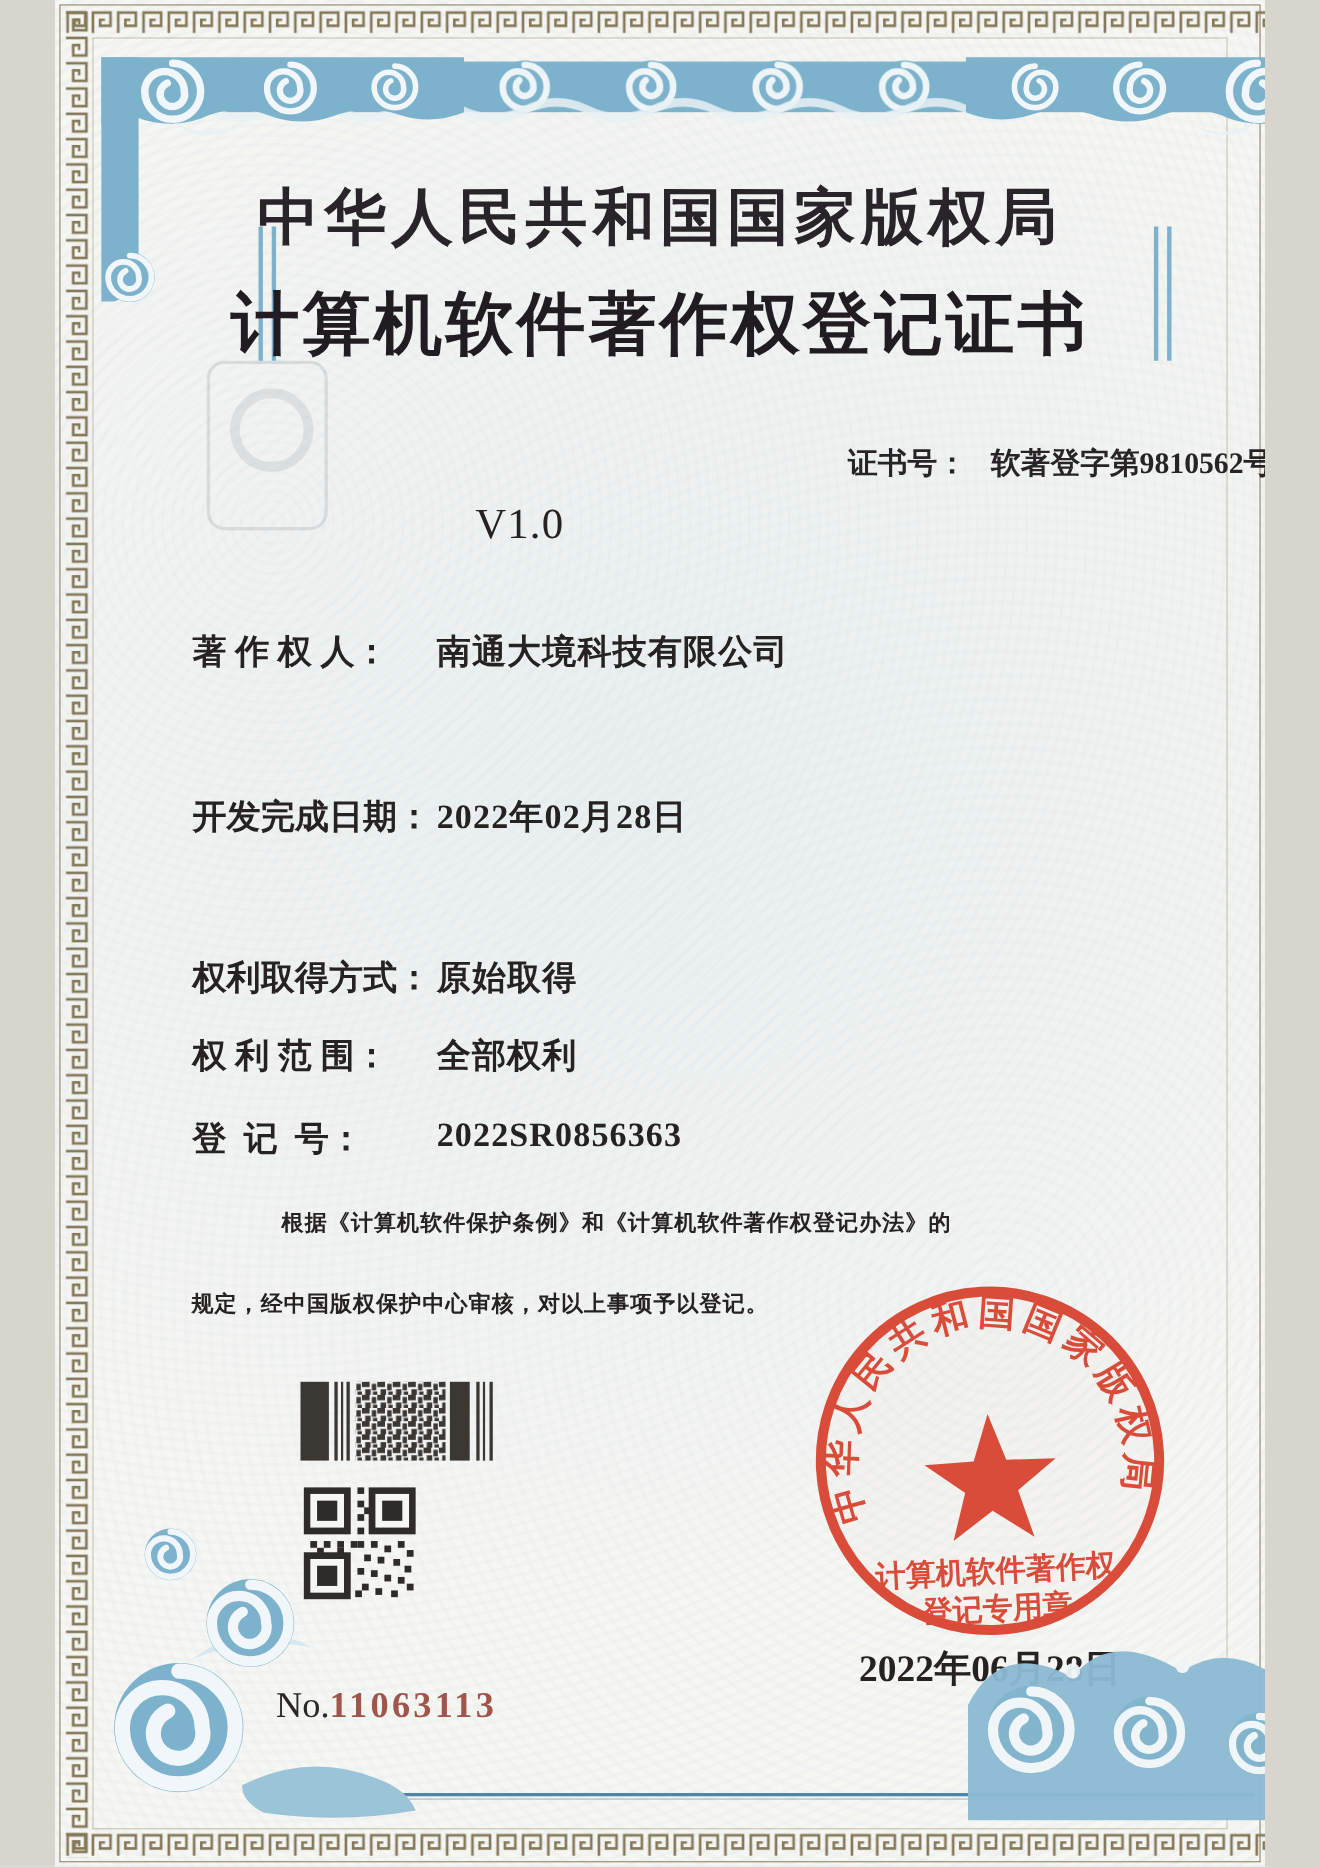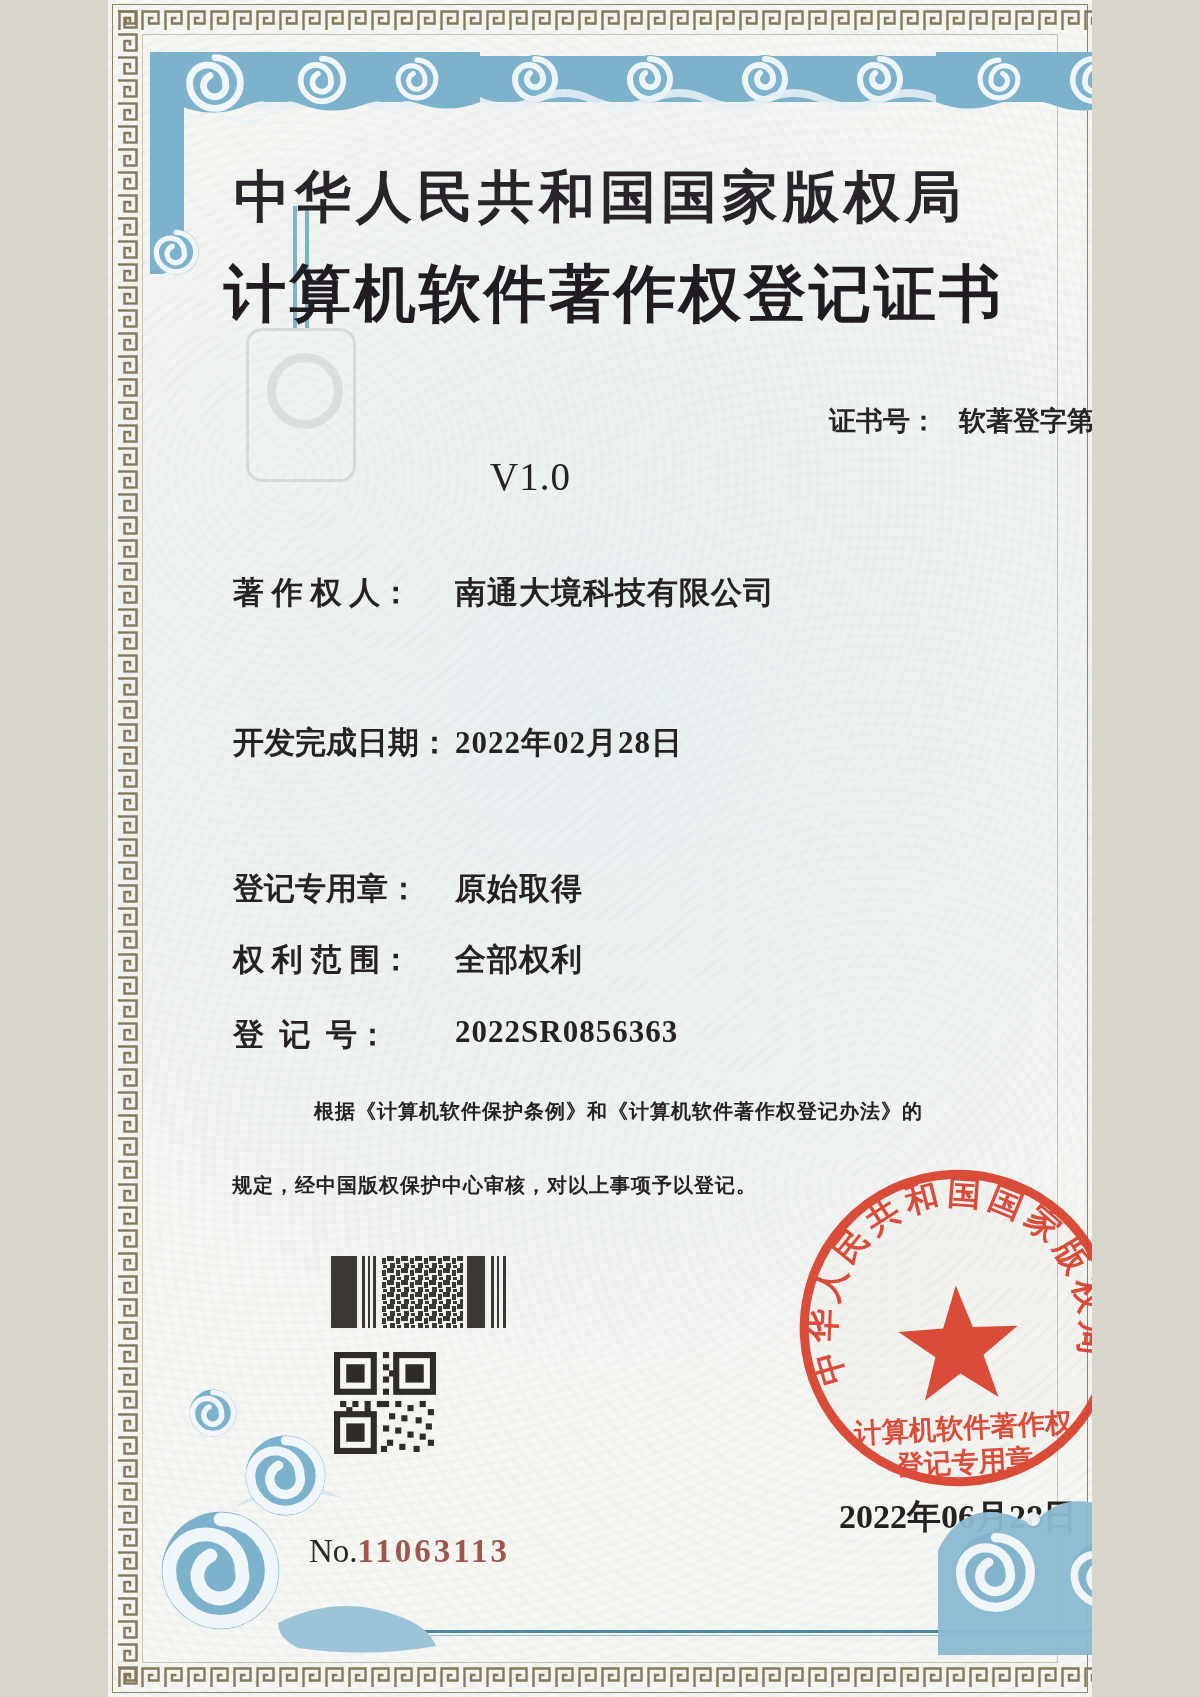--- a/index.html
+++ b/index.html
@@ -1,35 +1,35 @@
 <!DOCTYPE html>
 <html><head>
 <meta charset="utf-8">
 <style>
   html,body{margin:0;padding:0;}
   body{background:#d8d5cd;font-family:"Liberation Serif","DejaVu Serif",serif;}
   .page{
-    position:relative;width:984px;height:1697px;margin:0 auto;overflow:hidden;
+    position:relative;width:1100px;height:1697px;margin:0 auto;overflow:hidden;
     background:#f6f6f2;
     background-image:
       radial-gradient(120% 70% at 50% 42%, rgba(208,224,234,0.35), rgba(244,245,243,0) 62%),
       repeating-radial-gradient(circle at 18% 28%, rgba(140,180,205,0.045) 0 3px, rgba(0,0,0,0) 3px 9px),
       repeating-radial-gradient(circle at 78% 70%, rgba(140,180,205,0.04) 0 4px, rgba(0,0,0,0) 4px 11px);
   }
   .frame-outer{position:absolute;inset:4px;border:1px solid #8f8468;pointer-events:none;}
   .frame-inner{position:absolute;inset:34px;border:1px solid rgba(167,155,124,0.55);pointer-events:none;}
   .border-strip{position:absolute;}
   .abs{position:absolute;}
   .authority{
     position:absolute;top:160px;left:0;width:100%;text-align:center;
     font-size:56px;font-weight:bold;color:#29242a;letter-spacing:5px;white-space:pre;
   }
   .cert-title{
     position:absolute;top:252px;left:0;width:100%;text-align:center;
-    font-size:62px;font-weight:bold;color:#211c21;letter-spacing:3px;white-space:pre;margin-left:14px;
+    font-size:62px;font-weight:bold;color:#211c21;letter-spacing:3px;white-space:pre;
   }
   .certno{position:absolute;top:372px;left:694px;font-size:27px;font-weight:bold;color:#272326;white-space:pre;}
   .certno .val{margin-left:22px;}
   .field-row{position:absolute;left:125px;display:flex;align-items:flex-start;color:#262221;}
   .flabel{width:222px;font-size:31px;font-weight:bold;white-space:pre;flex:0 0 auto;}
   .fvalue{font-size:31px;font-weight:bold;white-space:pre;letter-spacing:1px;}
   .fvalue.big{font-size:33px;letter-spacing:2px;}
   .fvalue2{position:absolute;left:347px;font-size:39px;font-weight:normal;color:#262221;letter-spacing:1px;margin-left:35px;}
   .stmt{position:absolute;font-size:20px;font-weight:bold;color:#262221;letter-spacing:1px;white-space:pre;}
   .serial{position:absolute;top:1496px;left:168px;font-size:33px;color:#2b2724;white-space:pre;}
@@ -134,21 +134,21 @@
     <span class="fvalue">南通大境科技有限公司</span>
   </div>
 
   <div class="field-row" style="top:722px">
     <span class="flabel">开发完成日期：</span>
     <span class="fvalue">2022年02月28日</span>
   </div>
 
 
   <div class="field-row" style="top:868px">
-    <span class="flabel">登记专用章：</span>
+    <span class="flabel">权利取得方式：</span>
     <span class="fvalue">原始取得</span>
   </div>
 
   <div class="field-row" style="top:939px">
     <span class="flabel">权 利 范 围：</span>
     <span class="fvalue">全部权利</span>
   </div>
 
   <div class="field-row" style="top:1014px">
     <span class="flabel">登  记  号：</span>

